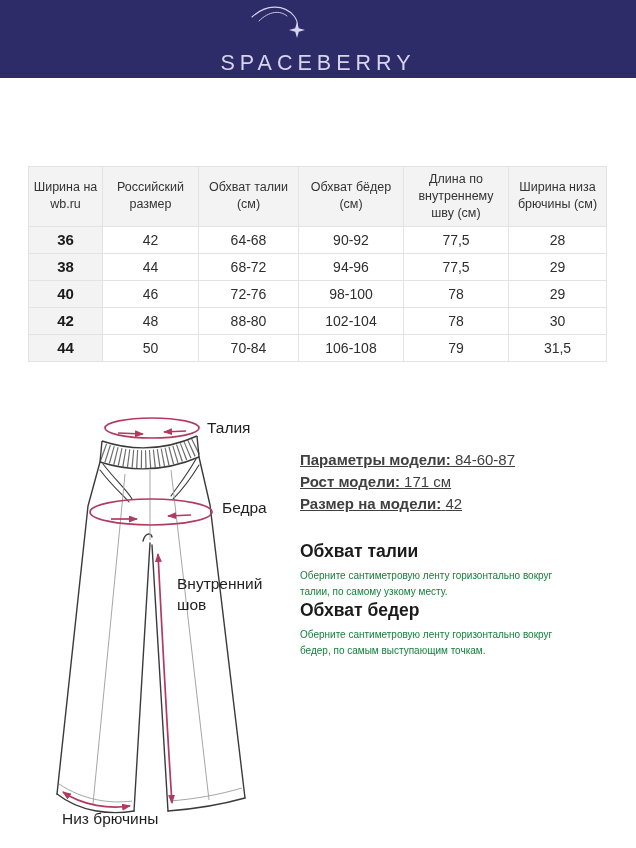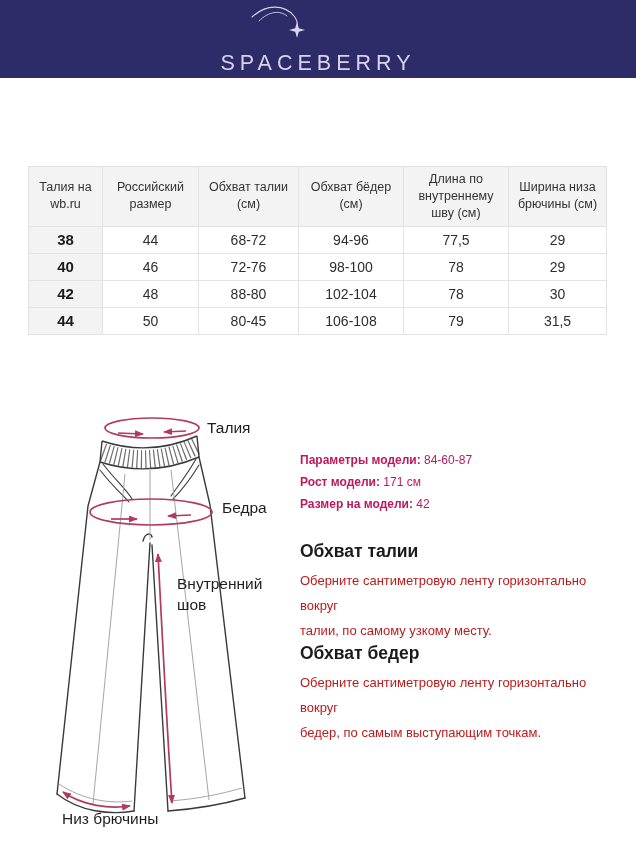--- a/index.html
+++ b/index.html
@@ -21,27 +21,27 @@
                    height:56px; padding:4px 3px; }
   .size-table td { font-size:14px; color:#2e2e2e; height:27px; background:#ffffff; }
   .size-table td.c1 { background:#f3f3f3; font-weight:700; font-size:15px; color:#1b1b1b; }
 
   
   .diagram { position:absolute; left:25px; top:400px; width:280px; height:448px; }
   .diagram text { font-family:"Liberation Sans", sans-serif; font-size:15.5px; font-weight:500; fill:#1f1f1f; }
 
   
   .info { position:absolute; left:300px; top:449px; width:322px; }
-  .param-line { font-size:12px; line-height:22px; color:#be185d; }
+  .param-line { font-size:15px; line-height:22px; color:#404040;text-decoration:underline; }
   .plabel { font-weight:700; }
   .pvalue { font-weight:400; }
   .section { }
   .section.first { margin-top:26px; }
   .section h3 { font-size:17.5px; line-height:21px; font-weight:700; color:#1b1b1b; margin-bottom:6px; }
-  .section p { font-size:13px; line-height:25px; color:#b91c1c; white-space:pre-line; }
+  .section p { font-size:10px; line-height:16px; color:#15803d; white-space:pre-line; }
 </style>
 </head>
 <body>
 
 <div class="page">
 
   <div class="brand-bar">
     <div class="logo-text">SPACEBERRY</div>
     <svg class="comet" viewBox="0 0 64 40">
       <g fill="none" stroke="#d8d4ee" stroke-linecap="round">
@@ -57,29 +57,37 @@
       <colgroup>
         <col style="width:74px">
           <col style="width:96px">
           <col style="width:100px">
         <col style="width:105px">
           <col style="width:105px">
           <col style="width:98px">
       </colgroup>
       <thead>
         <tr>
-          <th>Талия на wb.ru</th>
+          <th>Ширина на wb.ru</th>
           <th>Российский размер</th>
           <th>Обхват талии (см)</th>
           <th>Обхват бёдер (см)</th>
           <th>Длина по внутреннему шву (см)</th>
           <th>Ширина низа брючины (см)</th>
         </tr>
       </thead>
       <tbody>
+        <tr>
+          <td class="c1">36</td>
+          <td>42</td>
+          <td>64-68</td>
+          <td>90-92</td>
+          <td>77,5</td>
+          <td>28</td>
+        </tr>
         <tr>
           <td class="c1">38</td>
           <td>44</td>
           <td>68-72</td>
           <td>94-96</td>
           <td>77,5</td>
           <td>29</td>
         </tr>
         <tr>
           <td class="c1">40</td>
@@ -93,21 +101,21 @@
           <td class="c1">42</td>
           <td>48</td>
           <td>88-80</td>
           <td>102-104</td>
           <td>78</td>
           <td>30</td>
         </tr>
         <tr>
           <td class="c1">44</td>
           <td>50</td>
-          <td>80-45</td>
+          <td>70-84</td>
           <td>106-108</td>
           <td>79</td>
           <td>31,5</td>
         </tr>
       </tbody>
     </table>
   </div>
 
   <svg class="diagram" viewBox="0 0 280 448">
     <defs>

